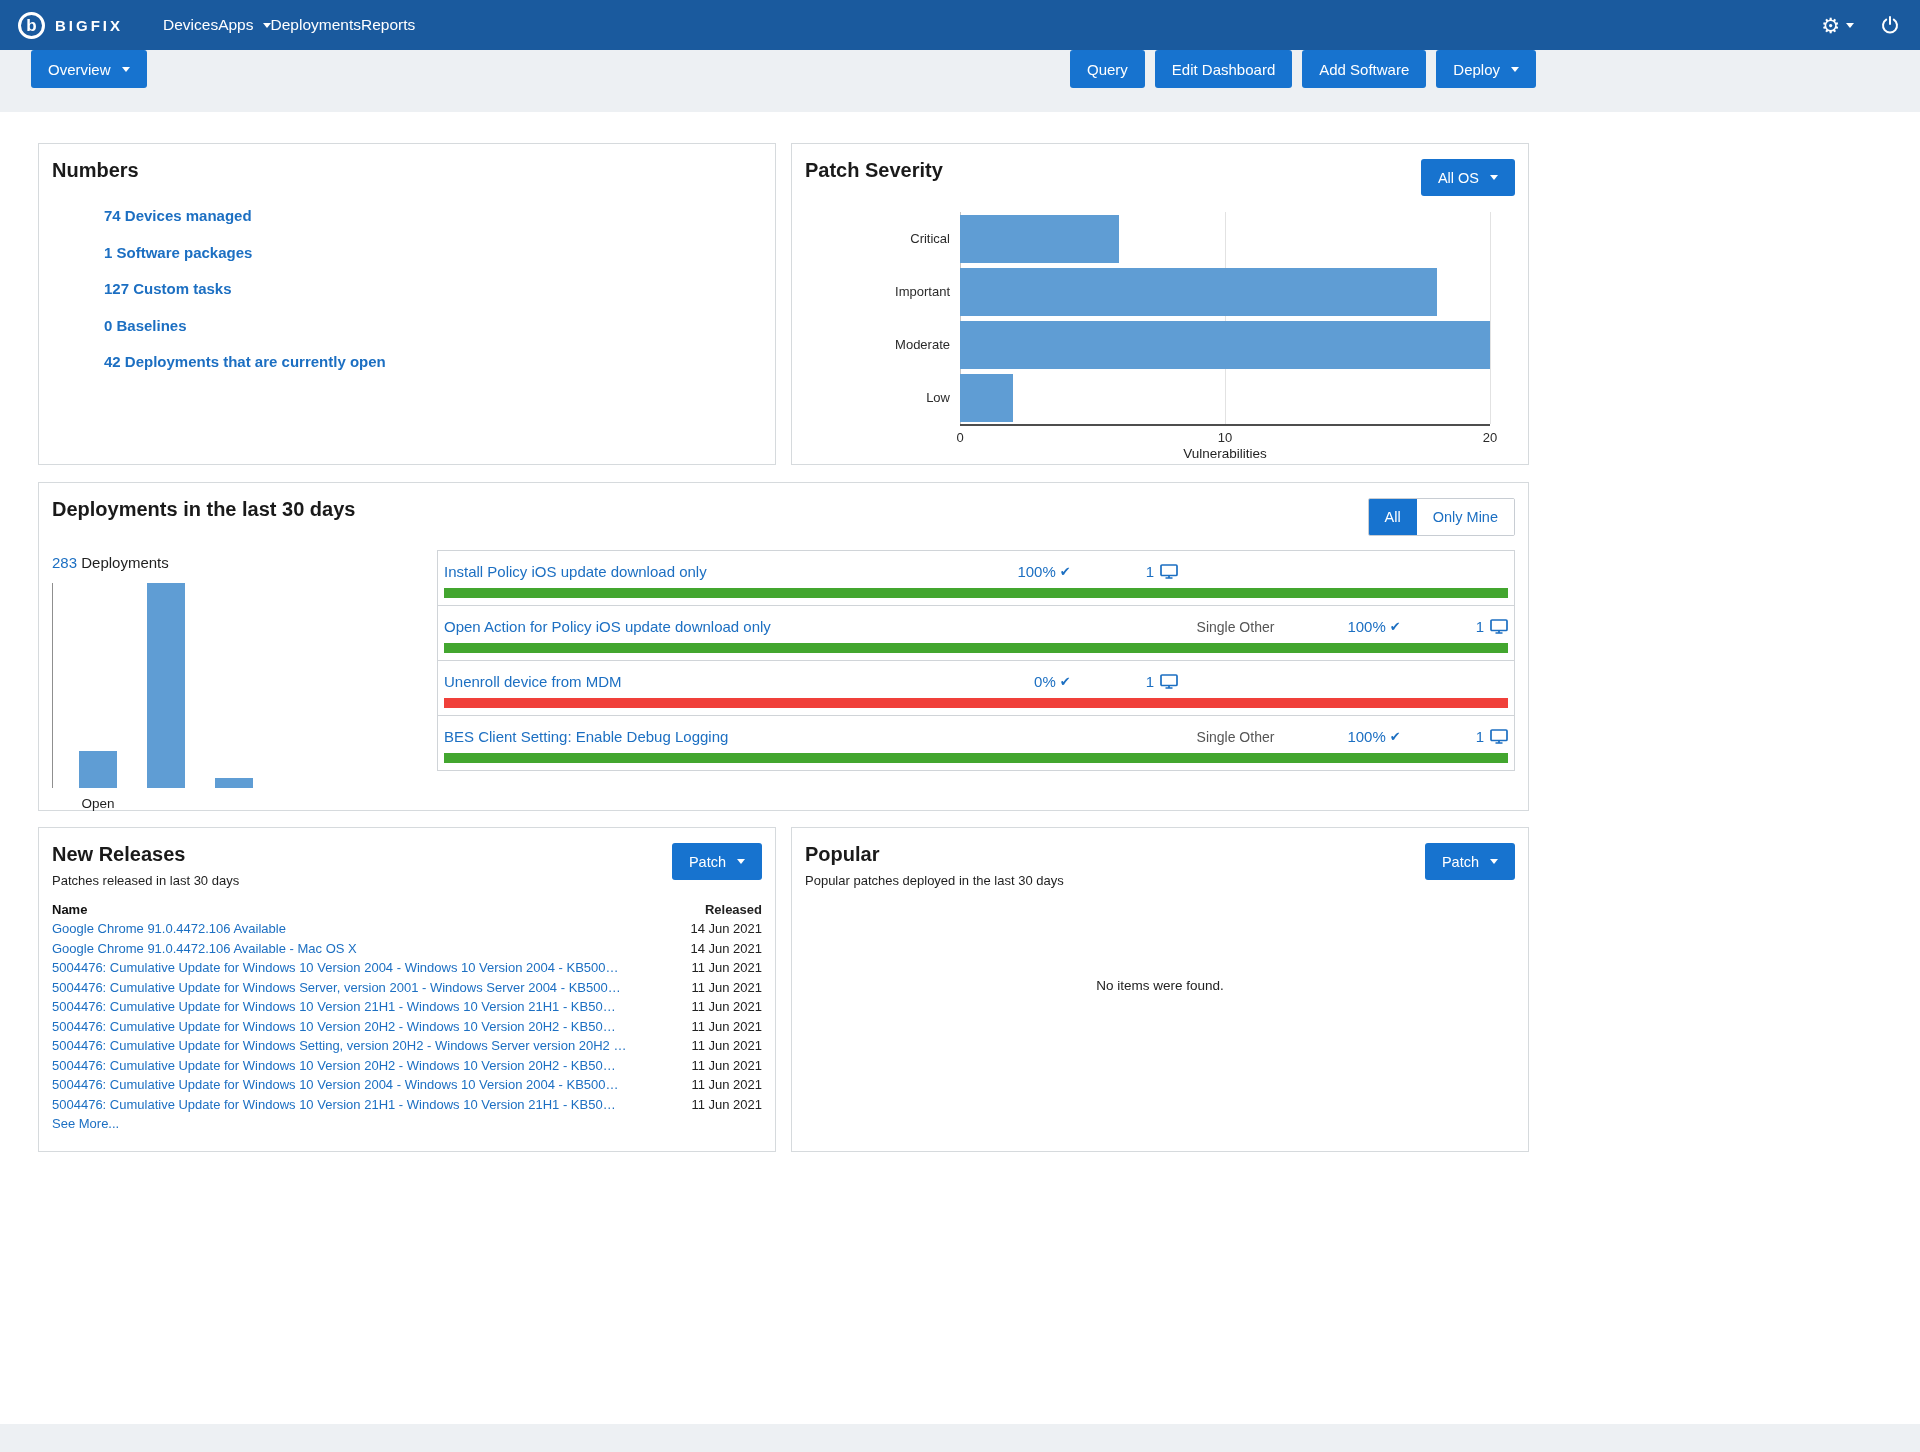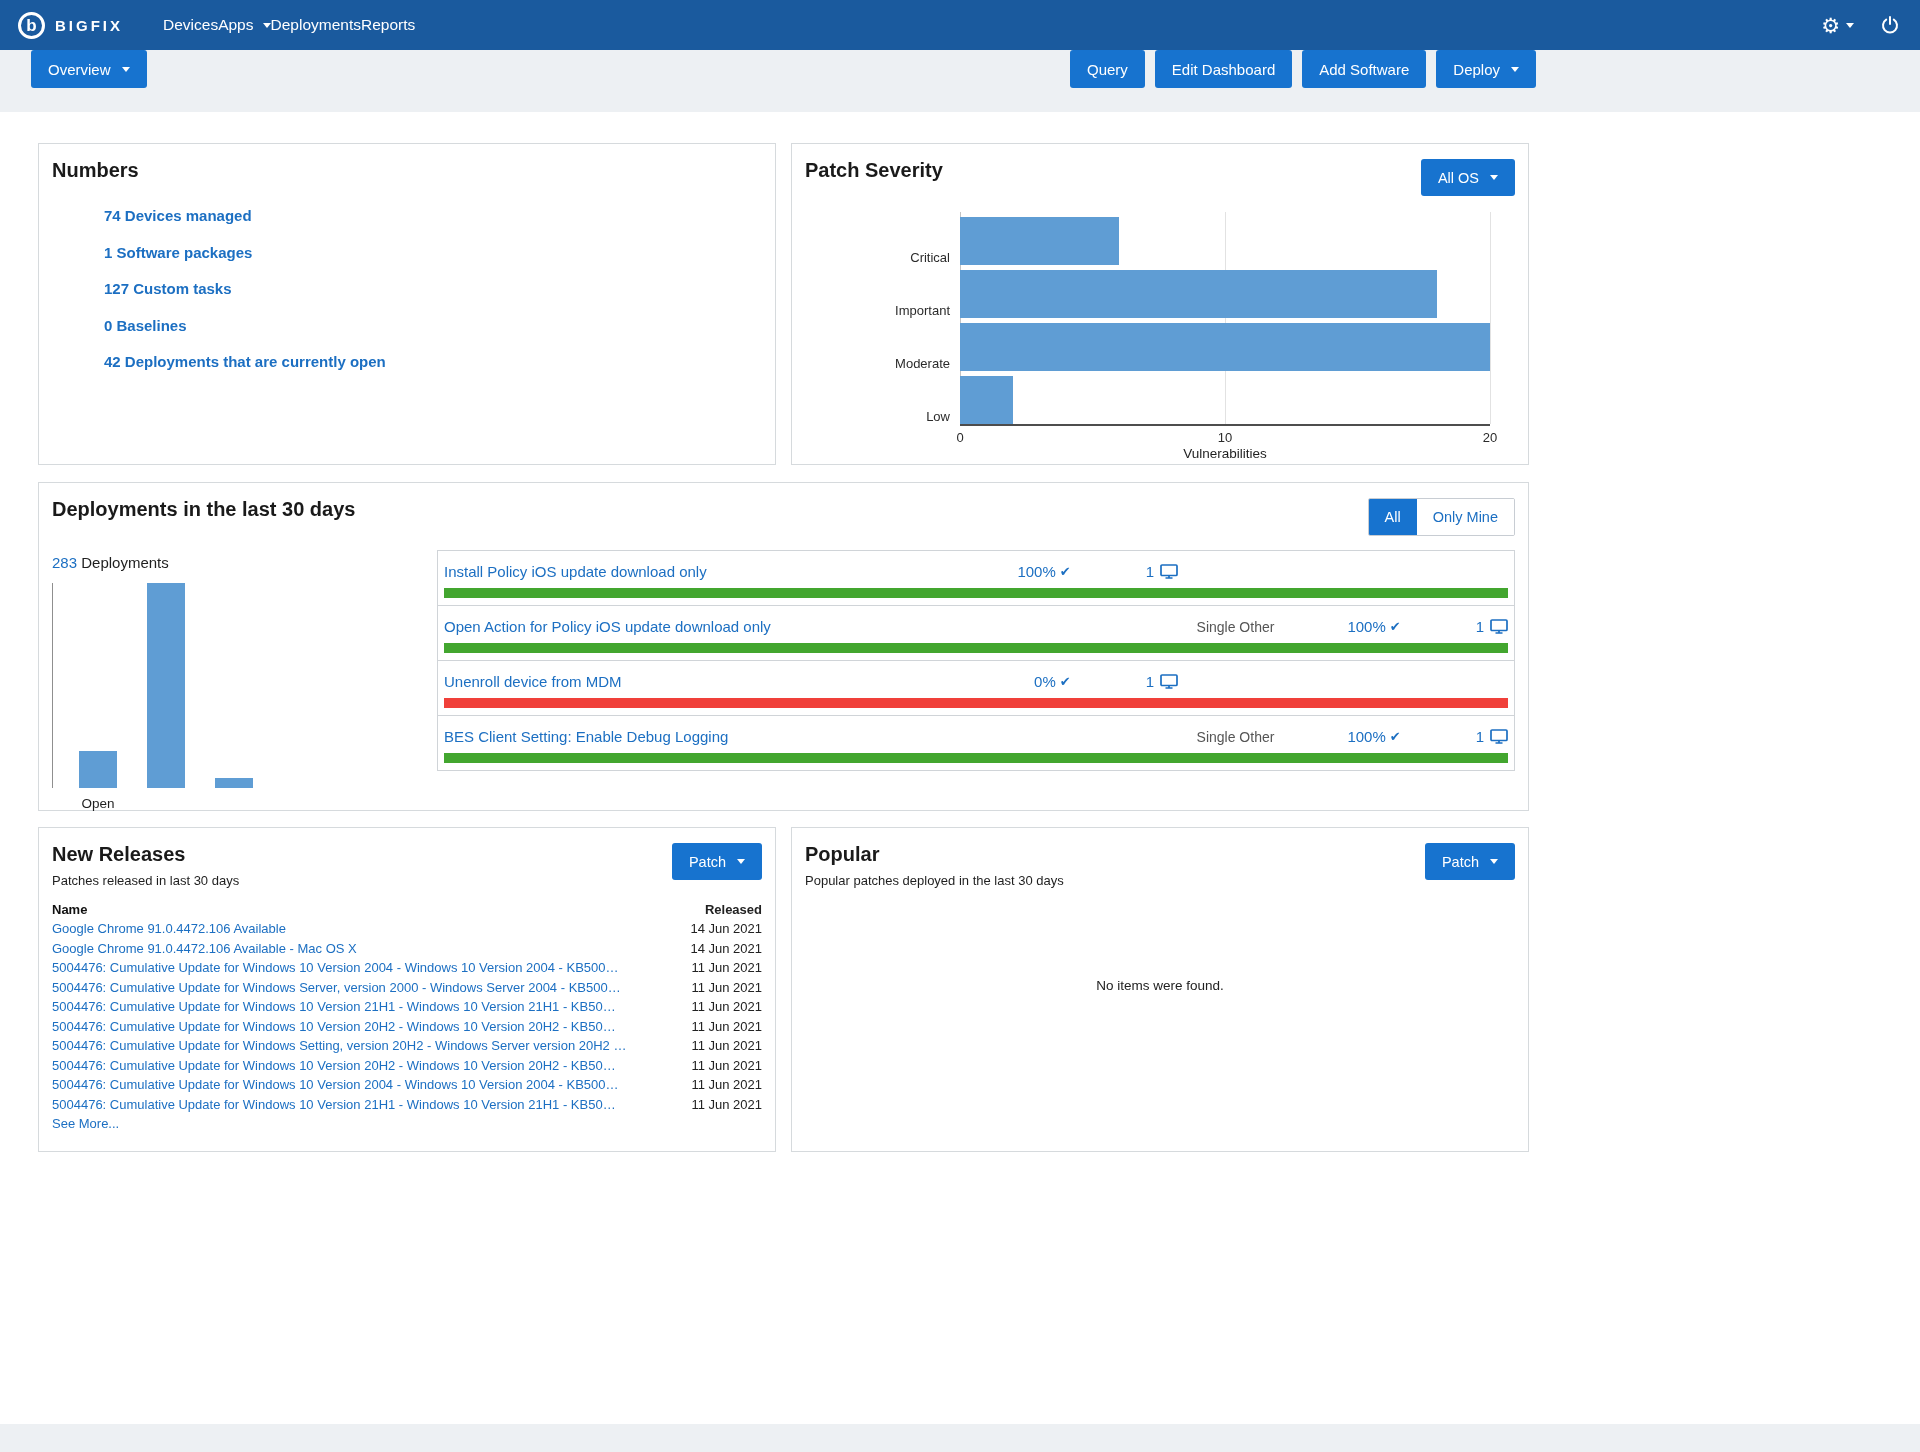--- a/index.html
+++ b/index.html
@@ -78,21 +78,21 @@
   
   .numbers-list{list-style:none;margin:16px 0 0 52px;padding:0;}
   .numbers-list li{line-height:36.5px;}
   .numbers-list a{color:var(--link);font-weight:700;font-size:15px;text-decoration:none;cursor:pointer;}
   
   .ps-chart{margin-top:16px;}
   .ps-body{position:relative;width:685px;}
   .ps-gridarea{position:absolute;left:155px;top:0;bottom:0;width:530px;}
   .ps-gridline{position:absolute;top:0;bottom:0;width:1px;background:#e2e2e2;}
   .ps-gridline.axisline{background:#c4c4c4;}
-  .ps-row{display:flex;align-items:flex-end;height:53px;}
+  .ps-row{display:flex;align-items:center;height:53px;}
   .ps-label{width:155px;padding-right:10px;text-align:right;font-size:13px;color:#2b2b2b;}
   .ps-track{width:530px;height:48px;position:relative;}
   .ps-bar{position:relative;z-index:1;height:100%;background:var(--bar);}
   .ps-axis{margin-left:155px;width:530px;border-top:2px solid #4d4d4d;position:relative;height:22px;}
   .ps-tick{position:absolute;top:4px;transform:translateX(-50%);font-size:13px;color:#2b2b2b;}
   .ps-xlabel{margin-left:155px;width:530px;text-align:center;font-size:13.5px;color:#1f1f1f;}
   
   .toggle-group{display:flex;border:1px solid #c8cdd3;border-radius:2px;overflow:hidden;}
   .toggle-btn{
     height:36px;padding:0 16px;font-size:14.5px;border:none;cursor:pointer;
@@ -386,21 +386,21 @@
             </div>
             <div class="nr-row">
               <a class="nr-name">Google Chrome 91.0.4472.106 Available - Mac OS X</a>
               <span class="nr-date">14 Jun 2021</span>
             </div>
             <div class="nr-row">
               <a class="nr-name">5004476: Cumulative Update for Windows 10 Version 2004 - Windows 10 Version 2004 - KB500…</a>
               <span class="nr-date">11 Jun 2021</span>
             </div>
             <div class="nr-row">
-              <a class="nr-name">5004476: Cumulative Update for Windows Server, version 2000 - Windows Server 2004 - KB500…</a>
+              <a class="nr-name">5004476: Cumulative Update for Windows Server, version 2001 - Windows Server 2004 - KB500…</a>
               <span class="nr-date">11 Jun 2021</span>
             </div>
             <div class="nr-row">
               <a class="nr-name">5004476: Cumulative Update for Windows 10 Version 21H1 - Windows 10 Version 21H1 - KB50…</a>
               <span class="nr-date">11 Jun 2021</span>
             </div>
             <div class="nr-row">
               <a class="nr-name">5004476: Cumulative Update for Windows 10 Version 20H2 - Windows 10 Version 20H2 - KB50…</a>
               <span class="nr-date">11 Jun 2021</span>
             </div>

